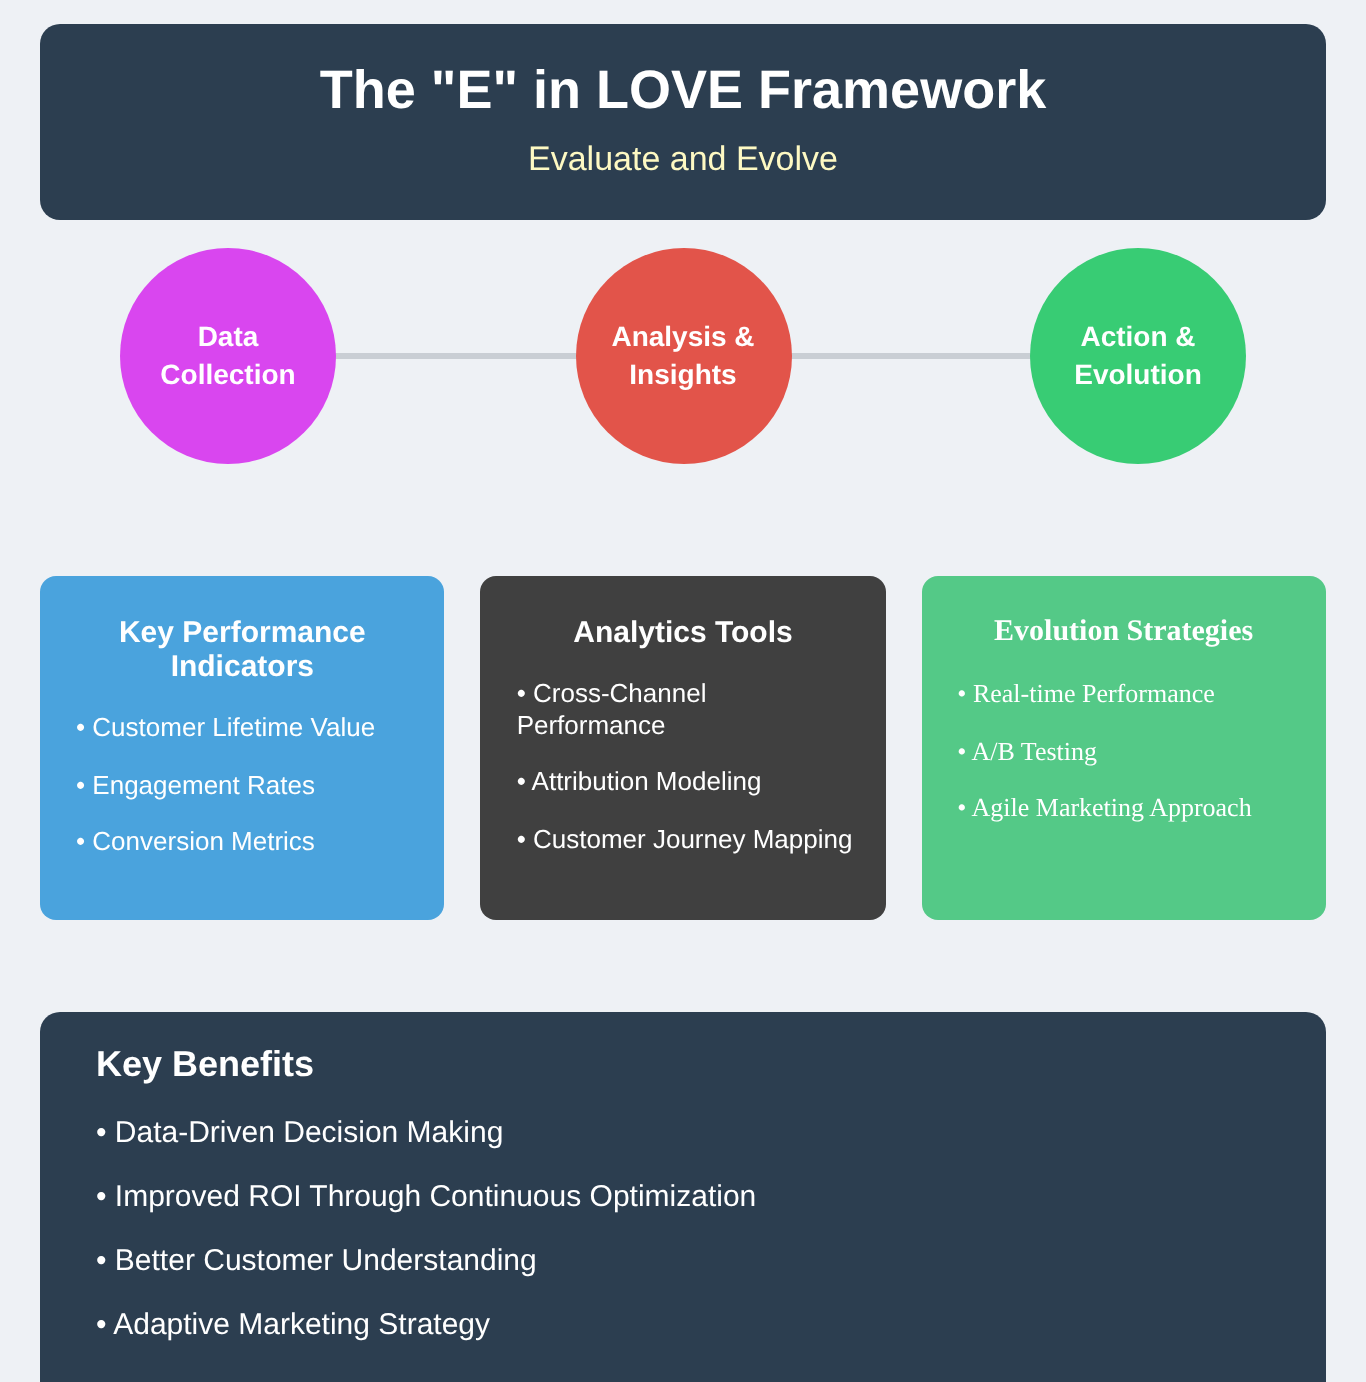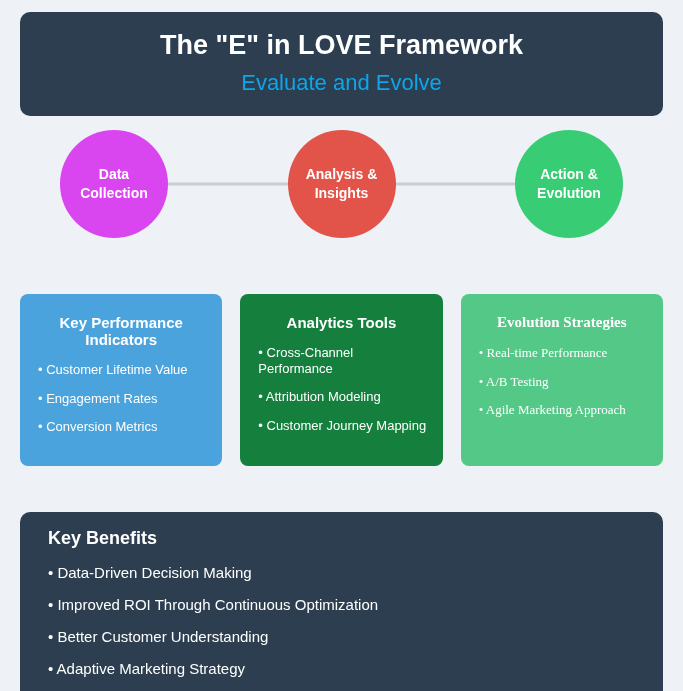--- a/index.html
+++ b/index.html
@@ -15,21 +15,21 @@
 
   
   .header {
     background: #2c3e50;
     border-radius: 10px;
     text-align: center;
     padding: 18px 10px 20px;
     color: #ffffff;
   }
   .header h1 { font-size: 27px; font-weight: bold; margin-bottom: 9px; }
-  .header .subtitle { font-size: 22px; color: #0ea5e9; font-weight: normal; }
+  .header .subtitle { font-size: 17px; color: #fef9c3; font-weight: normal; }
 
   
   .stages {
     position: relative;
     margin: 12px 40px 0;
     display: flex;
     justify-content: space-between;
     align-items: center;
     height: 112px;
   }
@@ -124,21 +124,21 @@
 
     <div class="card" style="background-color: rgb(74, 163, 221);">
       <h3>Key Performance Indicators</h3>
       <ul>
         <li>Customer Lifetime Value</li>
         <li>Engagement Rates</li>
         <li>Conversion Metrics</li>
       </ul>
     </div>
 
-    <div class="card" style="background-color: #15803d;">
+    <div class="card" style="background-color: #404040;">
       <h3>Analytics Tools</h3>
       <ul>
         <li>Cross-Channel Performance</li>
         <li>Attribution Modeling</li>
         <li>Customer Journey Mapping</li>
       </ul>
     </div>
 
     <div class="card" style="background-color: rgb(84, 201, 135); font-family: Liberation Serif, serif;">
       <h3>Evolution Strategies</h3>

